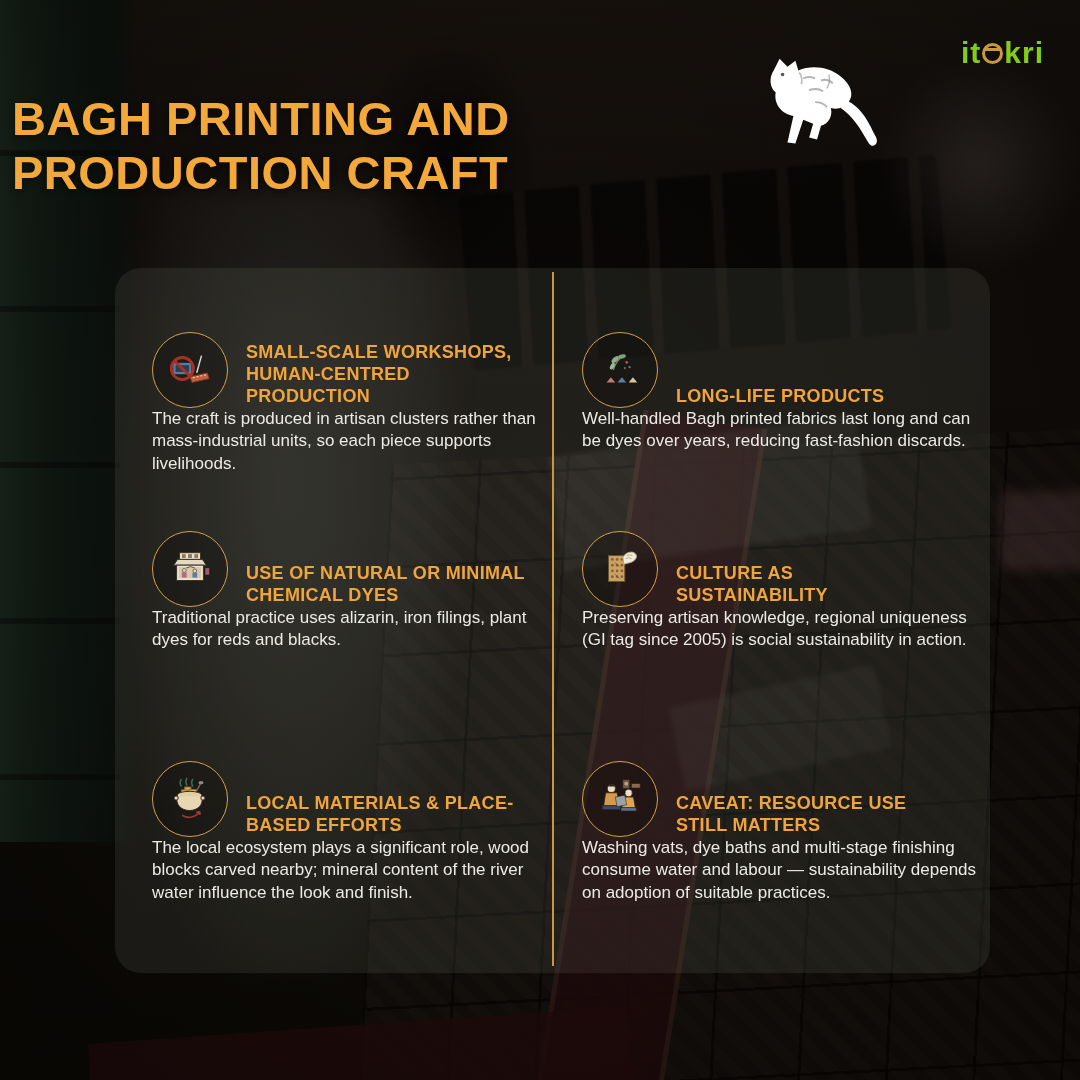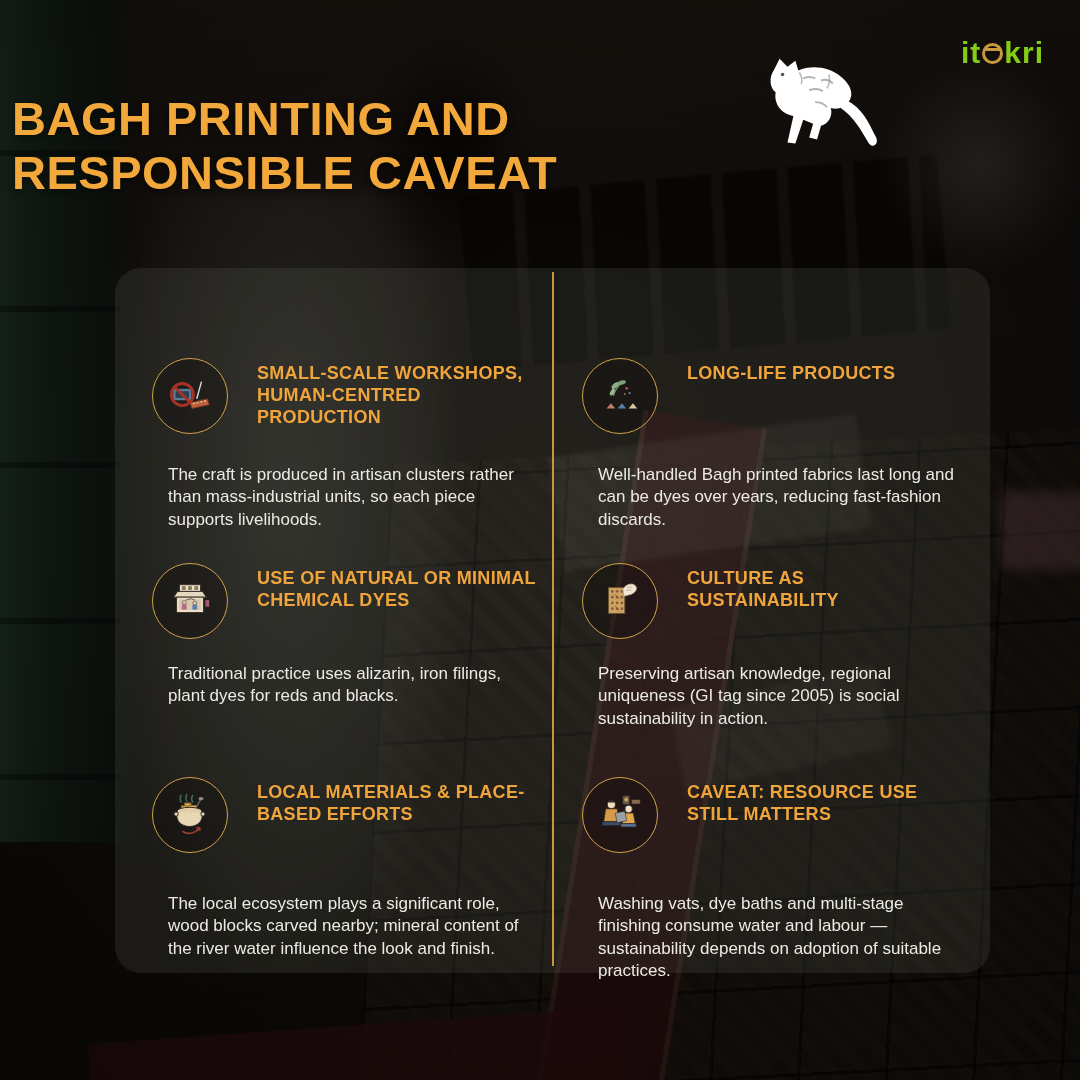--- a/index.html
+++ b/index.html
@@ -57,29 +57,29 @@
   .tiger{position:absolute;left:752px;top:50px;width:138px;height:120px;z-index:4;}
 
   
   .panel{position:absolute;left:115px;top:268px;width:875px;height:705px;
     background:rgba(132,140,128,.14);border-radius:26px;z-index:2;}
   .divider{position:absolute;left:437px;top:4px;width:2px;height:694px;background:#c9973e;}
 
   .sec{position:absolute;width:398px;}
   .cl{left:37px}.cr{left:467px}
   .r1{top:50px}.r2{top:255px}.r3{top:469px}
-  .sec-head{display:flex;gap:29px;align-items:flex-start;margin-top:40px;}
+  .sec-head{display:flex;gap:18px;align-items:flex-end;}
   .r1 .sec-head{height:90px}.r2 .sec-head{height:84px}.r3 .sec-head{height:100px}
   .icon-circle{flex:0 0 auto;width:74px;height:74px;border:1.5px solid #d2a149;border-radius:50%;
     display:flex;align-items:center;justify-content:center;background:rgba(10,8,6,.3);}
   .icon-circle svg{width:46px;height:46px;}
   .sec-title{margin:0;padding-top:5px;font-size:18px;line-height:1.22;font-weight:bold;
     color:#f0a53c;letter-spacing:.3px;text-transform:uppercase;}
   .w290{max-width:290px}.w300{max-width:300px}.w200{max-width:200px}.w260{max-width:260px}
-  .sec-body{margin:16px;font-size:17px;line-height:1.32;color:#eceae4;max-width:398px;}
+  .sec-body{margin:0;font-size:17px;line-height:1.32;color:#eceae4;max-width:398px;}
 </style>
 </head>
 <body>
 
 <div class="canvas">
 
   <div class="bg">
     <div class="bg-base"></div>
     <div class="bg-door"></div>
     <div class="bg-door-lines"></div>
@@ -93,21 +93,21 @@
     <div class="bg-person"></div>
     <div class="bg-head"></div>
     <div class="bg-cloth-tr"></div>
     <div class="bg-overlay"></div>
   </div>
 
   <div class="logo">it<span class="logo-o"></span>kri</div>
 
   <div class="title">
     <div>BAGH PRINTING AND</div>
-    <div>RESPONSIBLE CAVEAT</div>
+    <div>PRODUCTION CRAFT</div>
   </div>
 
   <svg class="tiger" viewBox="0 0 140 120">
     <path d="M22,20 L28,8 L36,16 L44,10 L47,20 C60,14 78,16 90,26 C100,34 104,44 98,52 C94,58 86,60 80,58 C82,66 78,74 70,76 L66,90 L58,88 L62,74 L52,70 L44,94 L36,93 L42,66 C30,64 22,54 24,42 C18,38 17,27 22,20 Z" fill="#ffffff"></path>
     <path d="M96,50 C112,58 118,72 126,88 C129,95 122,100 118,93 C110,79 102,66 90,58 Z" fill="#ffffff"></path>
     <circle cx="31" cy="24" r="1.8" fill="#555"></circle>
     <path d="M52,28 q6,-3 12,0 M58,40 q8,-3 14,1 M70,30 q7,-2 12,3 M64,52 q8,0 12,5" stroke="#9a9a9a" stroke-width="2" fill="none" opacity=".75"></path>
     <path d="M48,22 q4,6 2,12 M78,24 q2,8 -2,14" stroke="#8a8a8a" stroke-width="1.6" fill="none" opacity=".6"></path>
   </svg>
 

